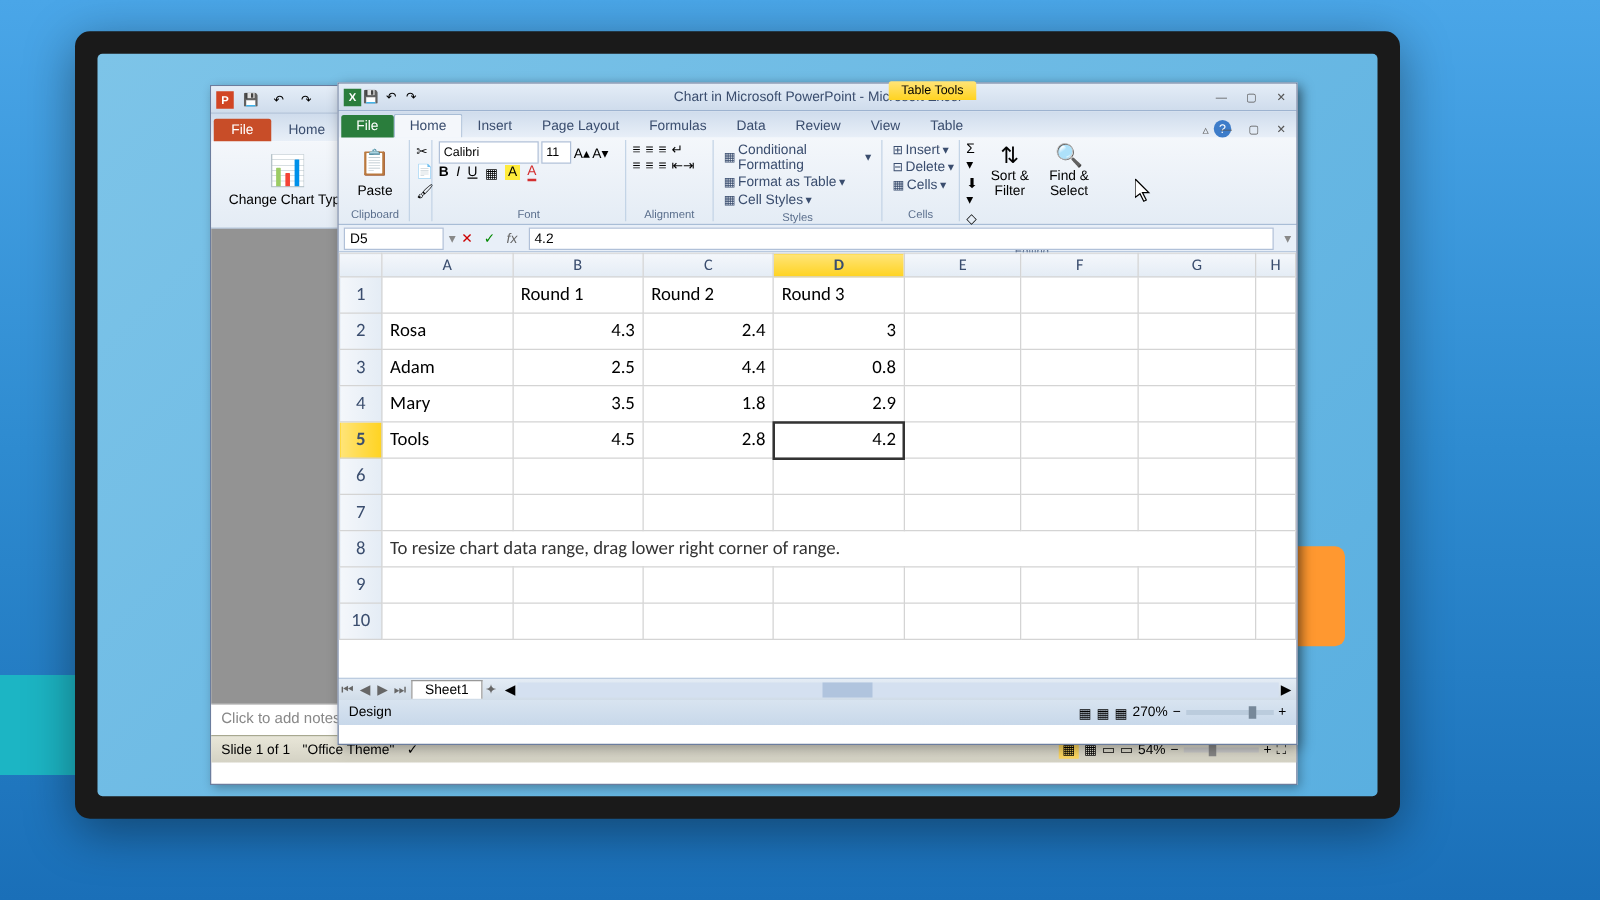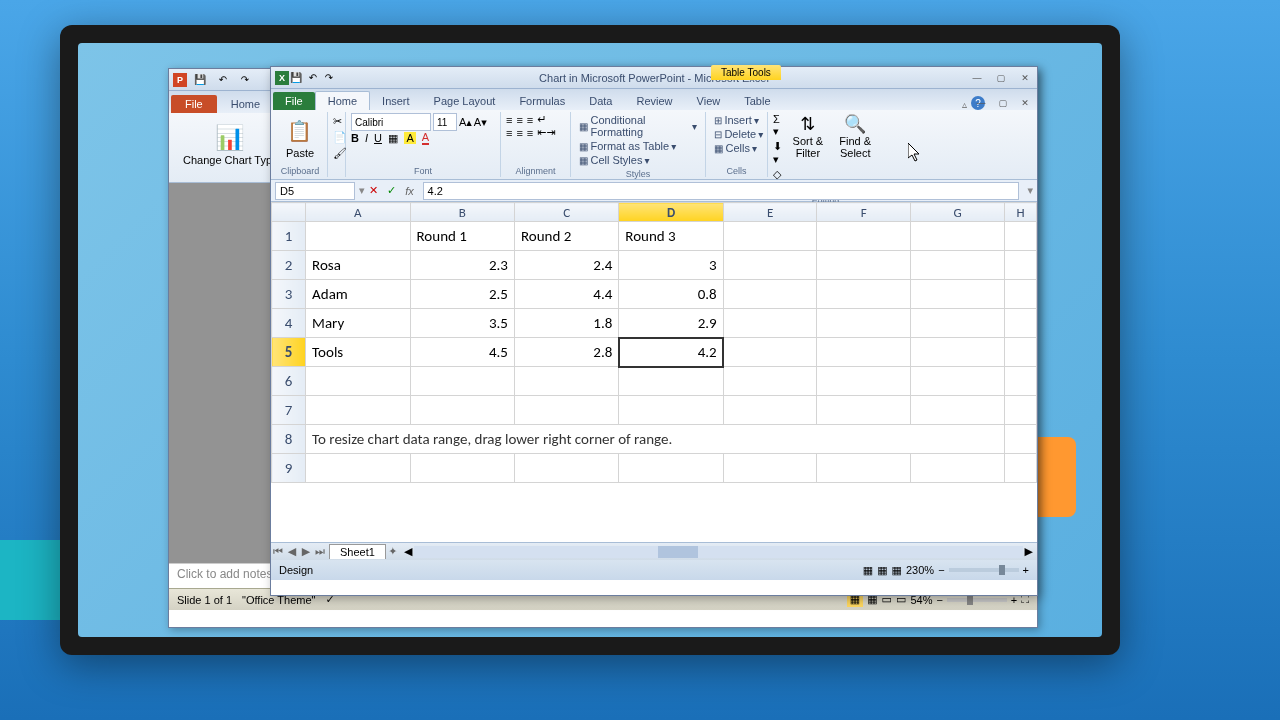--- a/index.html
+++ b/index.html
@@ -293,21 +293,21 @@
                 <td class="cell">Round 2</td>
                 <td class="cell">Round 3</td>
                 <td></td>
                 <td></td>
                 <td></td>
                 <td></td>
               </tr>
         <tr>
                 <td class="rowh">2</td>
                 <td class="cell">Rosa</td>
-                <td class="cell num">2.3</td>
+                <td class="cell num">4.3</td>
                 <td class="cell num">2.4</td>
                 <td class="cell num">3</td>
                 <td></td>
                 <td></td>
                 <td></td>
                 <td></td>
               </tr>
         <tr>
                 <td class="rowh">3</td>
                 <td class="cell">Adam</td>
@@ -363,20 +363,31 @@
                 <td></td>
                 <td></td>
               </tr>
         <tr>
                 <td class="rowh">8</td>
                 <td colspan="7" class="cell hint-text">To resize chart data range, drag lower right corner of range.</td>
                 <td></td>
               </tr>
         <tr>
                 <td class="rowh">9</td>
+                <td></td>
+                <td></td>
+                <td></td>
+                <td></td>
+                <td></td>
+                <td></td>
+                <td></td>
+                <td></td>
+              </tr>
+        <tr>
+                <td class="rowh">10</td>
                 <td></td>
                 <td></td>
                 <td></td>
                 <td></td>
                 <td></td>
                 <td></td>
                 <td></td>
                 <td></td>
               </tr>
       </tbody>
@@ -397,21 +408,21 @@
             </div>
       <span>▶</span>
     </div>
   </div>
   <div class="ex-status">
     <span>Design</span>
     <div style="margin-left:auto;display:flex;align-items:center;gap:4px">
       <span>▦</span>
       <span>▦</span>
       <span>▦</span>
-      <span>230%</span>
+      <span>270%</span>
       <span>−</span>
       <span style="width:70px;height:4px;background:#bcd;position:relative">
               <span style="position:absolute;left:50px;top:-3px;width:6px;height:10px;background:#789"></span>
             </span>
       <span>+</span>
     </div>
   </div>
 </div>
 
 <svg class="cursor-arrow" viewBox="0 0 14 20">

